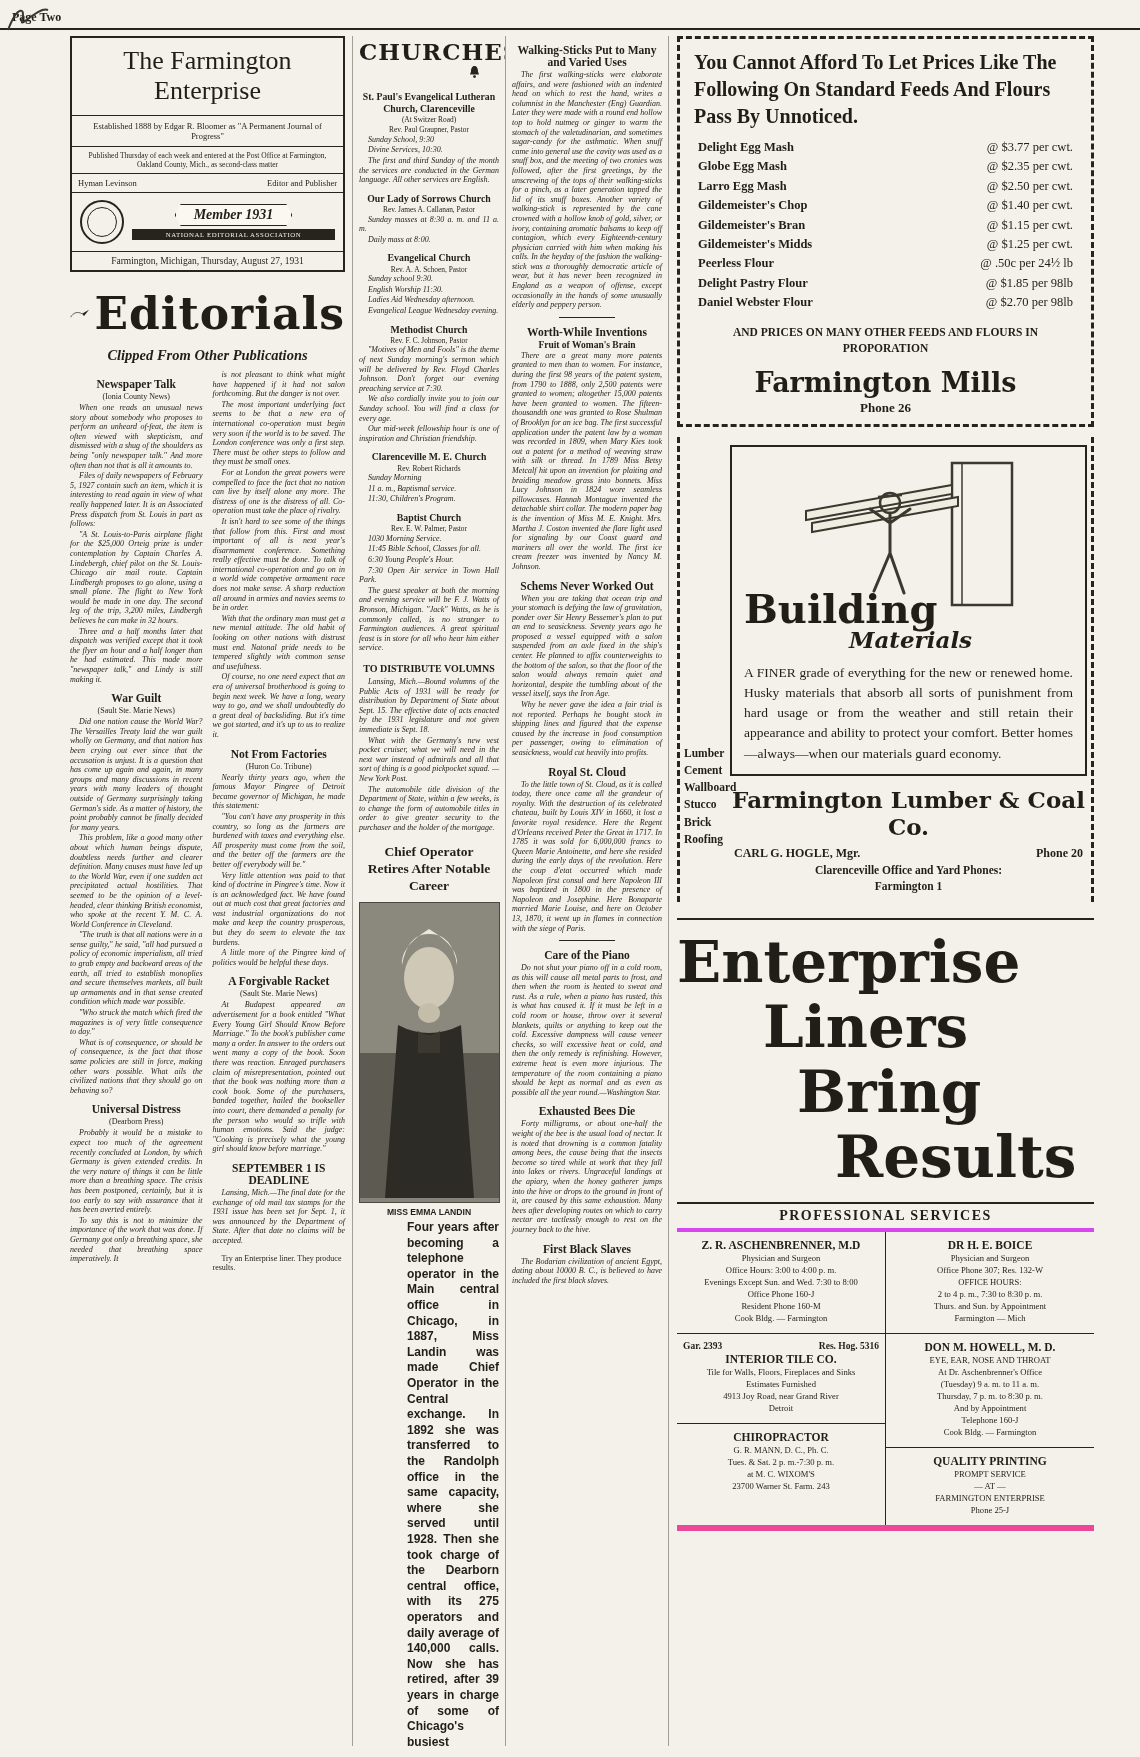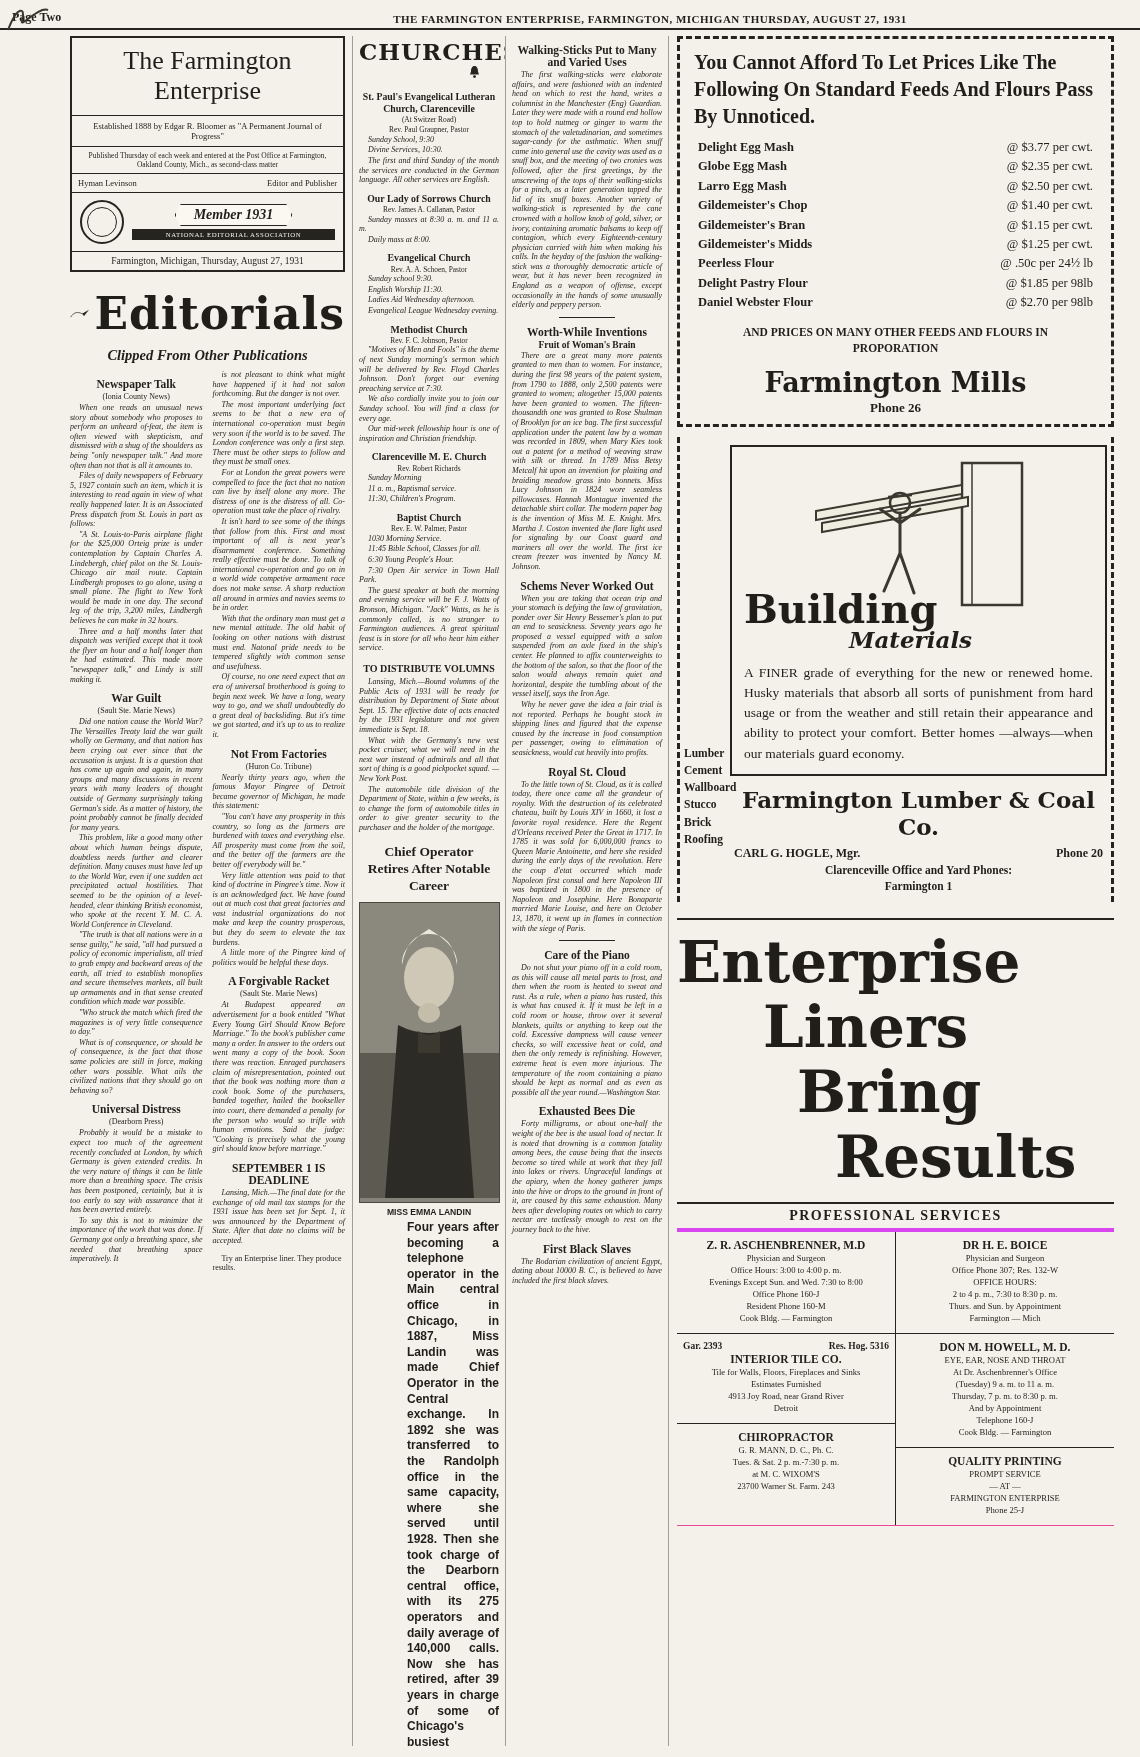--- a/index.html
+++ b/index.html
@@ -5,21 +5,21 @@
   * { margin:0; padding:0; box-sizing:border-box; }
   html,body { background:#cfccc3; }
   .page{ width:1140px; height:1757px; margin:0 auto; background:#f3f1e9; color:#201e19;
          font-family:"Liberation Serif", serif; position:relative; overflow:hidden; }
   
   .page-top{ display:flex; align-items:flex-end; padding:10px 62px 3px 12px; border-bottom:2px solid #26241e; }
   .page-num{ font-weight:bold; font-size:12px; width:210px; }
   .page-title{ flex:1; text-align:center; font-weight:bold; font-size:11px; letter-spacing:.5px; }
   .scribble{ position:absolute; left:4px; top:0; }
   
-  .content{ display:flex; padding:6px 26px 0 70px; height:1716px; }
+  .content{ display:flex; padding:6px 46px 0 70px; height:1716px; }
   .col{ overflow:hidden; }
   .col + .col{ border-left:1px solid rgba(60,55,42,.45); }
   .col-ed{ width:282px; padding-right:7px; }
   .col-church{ width:153px; padding:0 6px; }
   .col-misc{ width:163px; padding:0 6px; }
   .col-ads{ flex:1; padding-left:8px; }
   
   .masthead{ border:2px solid #26241e; text-align:center; }
   .mast-title{ font-size:26px; font-weight:normal; padding:8px 4px 9px; border-bottom:1.5px solid #26241e; }
   .mast-est{ font-size:8.5px; padding:5px 10px; border-bottom:1px solid #26241e; }
@@ -83,40 +83,39 @@
   .mgr-row{ display:flex; justify-content:space-between; font-weight:bold; font-size:12px; padding:5px 4px 2px; }
   .yard{ text-align:center; font-weight:bold; font-size:11.5px; line-height:1.35; }
   .liners{ font-family:"DejaVu Serif", serif; font-weight:bold; line-height:1.12; margin:16px 0 12px; border-top:2px solid #26241e; padding-top:10px; }
   .liners div{ font-size:58px; }
   .liners .l1{ margin-left:0; }
   .liners .l2{ margin-left:86px; }
   .liners .l3{ margin-left:120px; }
   .liners .l4{ margin-left:158px; }
   .prof-head{ border-top:2.5px solid #26241e; border-bottom:4px solid #d946ef; text-align:center;
               font-weight:bold; font-size:14px; letter-spacing:1.5px; padding:4px 0; }
-  .prof-grid{ display:flex; border-bottom:1px solid #ec4899; }
+  .prof-grid{ display:flex; border-bottom:6px solid #ec4899; }
   .prof-col{ flex:1; min-width:0; }
   .prof-col + .prof-col{ border-left:1px solid #26241e; }
   .prof-card{ border-bottom:1px solid #26241e; padding:7px 6px 9px; text-align:center; }
   .prof-card:last-child{ border-bottom:none; }
   .prof-title{ font-weight:bold; font-size:11.5px; margin-bottom:1px; }
   .prof-line, .prof-lines div{ font-size:8.6px; line-height:1.4; }
   .card-top{ display:flex; justify-content:space-between; font-weight:bold; font-size:9.5px; margin-bottom:2px; }
 </style>
 </head>
 <body>
 
 <div class="page">
   <svg class="scribble" width="60" height="34" viewBox="0 0 60 34">
     <path d="M4 30 C 14 4, 22 8, 18 20 C 15 30, 34 6, 44 10" fill="none" stroke="#3a372f" stroke-width="2"></path>
   </svg>
 
   <header class="page-top">
     <span class="page-num">Page Two</span>
-    <span class="page-title">THE FARMINGTON ENTERPRISE, FARMINGTON, MICHIGAN THURSDAY, AUGUST 27, 1931</span>
   </header>
 
   <div class="content">
 
     <section class="col col-ed">
       <div class="masthead">
         <div class="mast-title">The Farmington Enterprise</div>
         <div class="mast-est">Established 1888 by Edgar R. Bloomer as "A Permanent Journal of Progress"</div>
         <div class="mast-pub">Published Thursday of each week and entered at the Post Office at Farmington, Oakland County, Mich., as second-class matter</div>
         <div class="mast-ed-row">

